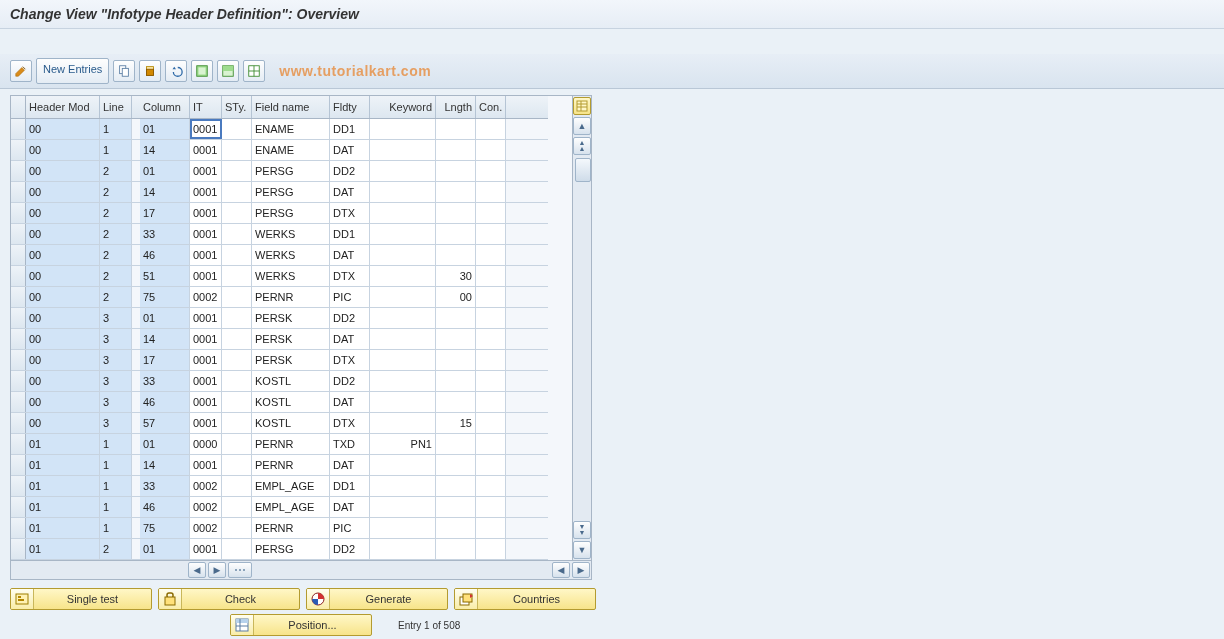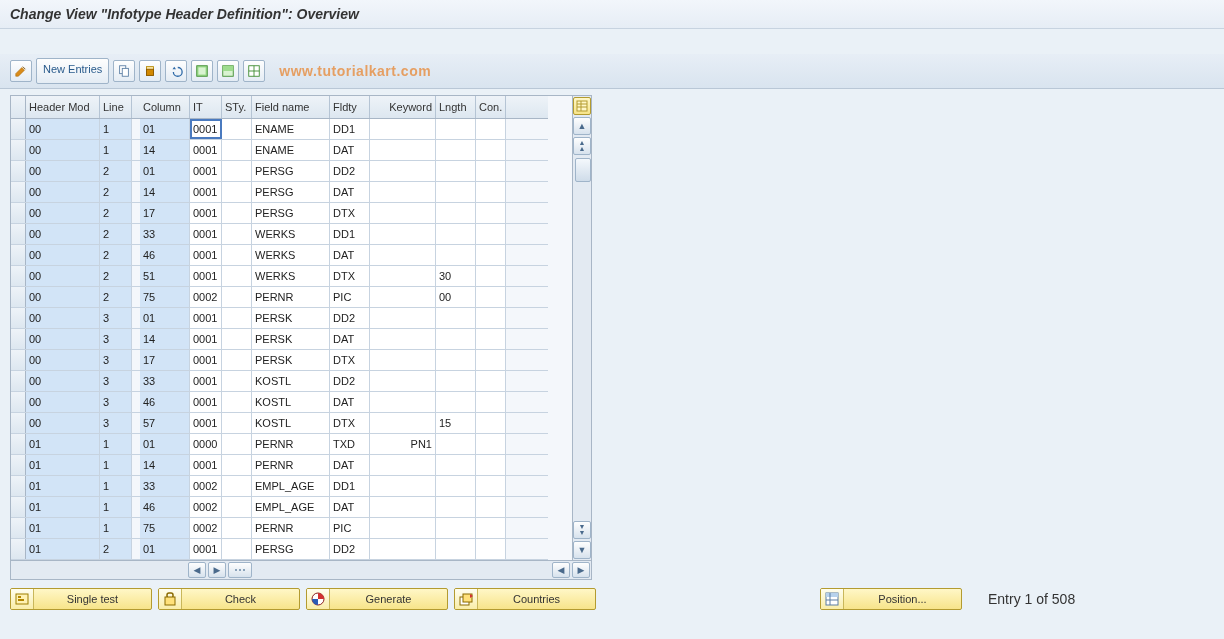--- a/index.html
+++ b/index.html
@@ -108,21 +108,21 @@
     border-right: 1px solid #a8b6c6;
   }
   .c-hmod  { width: 74px; background:#d2e4f7; }
   .c-line  { width: 32px; background:#d2e4f7;}
   .c-col   { width: 50px; background:#d2e4f7;margin-left:8px;}
   .c-it    { width: 32px; }
   .c-sty   { width: 30px; }
   .c-fname { width: 78px; }
   .c-fldty { width: 40px; }
   .c-key   { width: 66px; text-align: right; }
-  .c-lngth { width: 40px; }
+  .c-lngth { width: 40px; text-align: right; }
   .c-con   { width: 30px; }
   .grid-header-row .c-hmod,
   .grid-header-row .c-line,
   .grid-header-row .c-col { background: transparent; }
   .grid-row:nth-child(odd) .cell.c-it,
   .grid-row:nth-child(odd) .cell.c-sty,
   .grid-row:nth-child(odd) .cell.c-fname,
   .grid-row:nth-child(odd) .cell.c-fldty,
   .grid-row:nth-child(odd) .cell.c-key,
   .grid-row:nth-child(odd) .cell.c-lngth,
@@ -175,21 +175,21 @@
     display:flex;align-items:center;justify-content:center;
     font-size:9px;color:#4a6a8c;cursor:pointer;
     margin:1px;
   }
   .hscroll-right { margin-left:auto; display:flex;}
   .hscroll-left-group { display:flex; margin-left:176px;}
 
   .action-bar {
     padding: 4px 10px 2px 10px;
     display:flex;
-    flex-direction:row;
+    flex-direction:column;
     gap:4px;
   }
   .action-row { display:flex; gap:6px; align-items:center;}
   .act-btn {
     display:flex; align-items:center;
     height:20px;
     background: linear-gradient(#fff7c7,#f7e48a);
     border:1px solid #b39b30;
     border-radius:2px;
     font-size:11px; color:#333;
@@ -197,21 +197,21 @@
     overflow:hidden;
     width: 140px;
   }
   .act-icon {
     width:22px;height:20px;
     display:flex;align-items:center;justify-content:center;
     border-right:1px solid #c9b75a;
     background: linear-gradient(#fffef0,#f9eda8);
   }
   .act-label { flex:1; text-align:center; padding:0 4px;}
-  .status-text { margin-left: 20px; color:#333; font-size:14px; }
+  .status-text { margin-left: 20px; color:#333; font-size:10px; }
 
   .grid-body { max-height: 464px; overflow:hidden; }
 </style>
 </head>
 <body>
 
 <div class="title-bar">Change View "Infotype Header Definition": Overview</div>
 
 <div class="toolbar">
   <div class="tb-btn" title="Display/Change">

